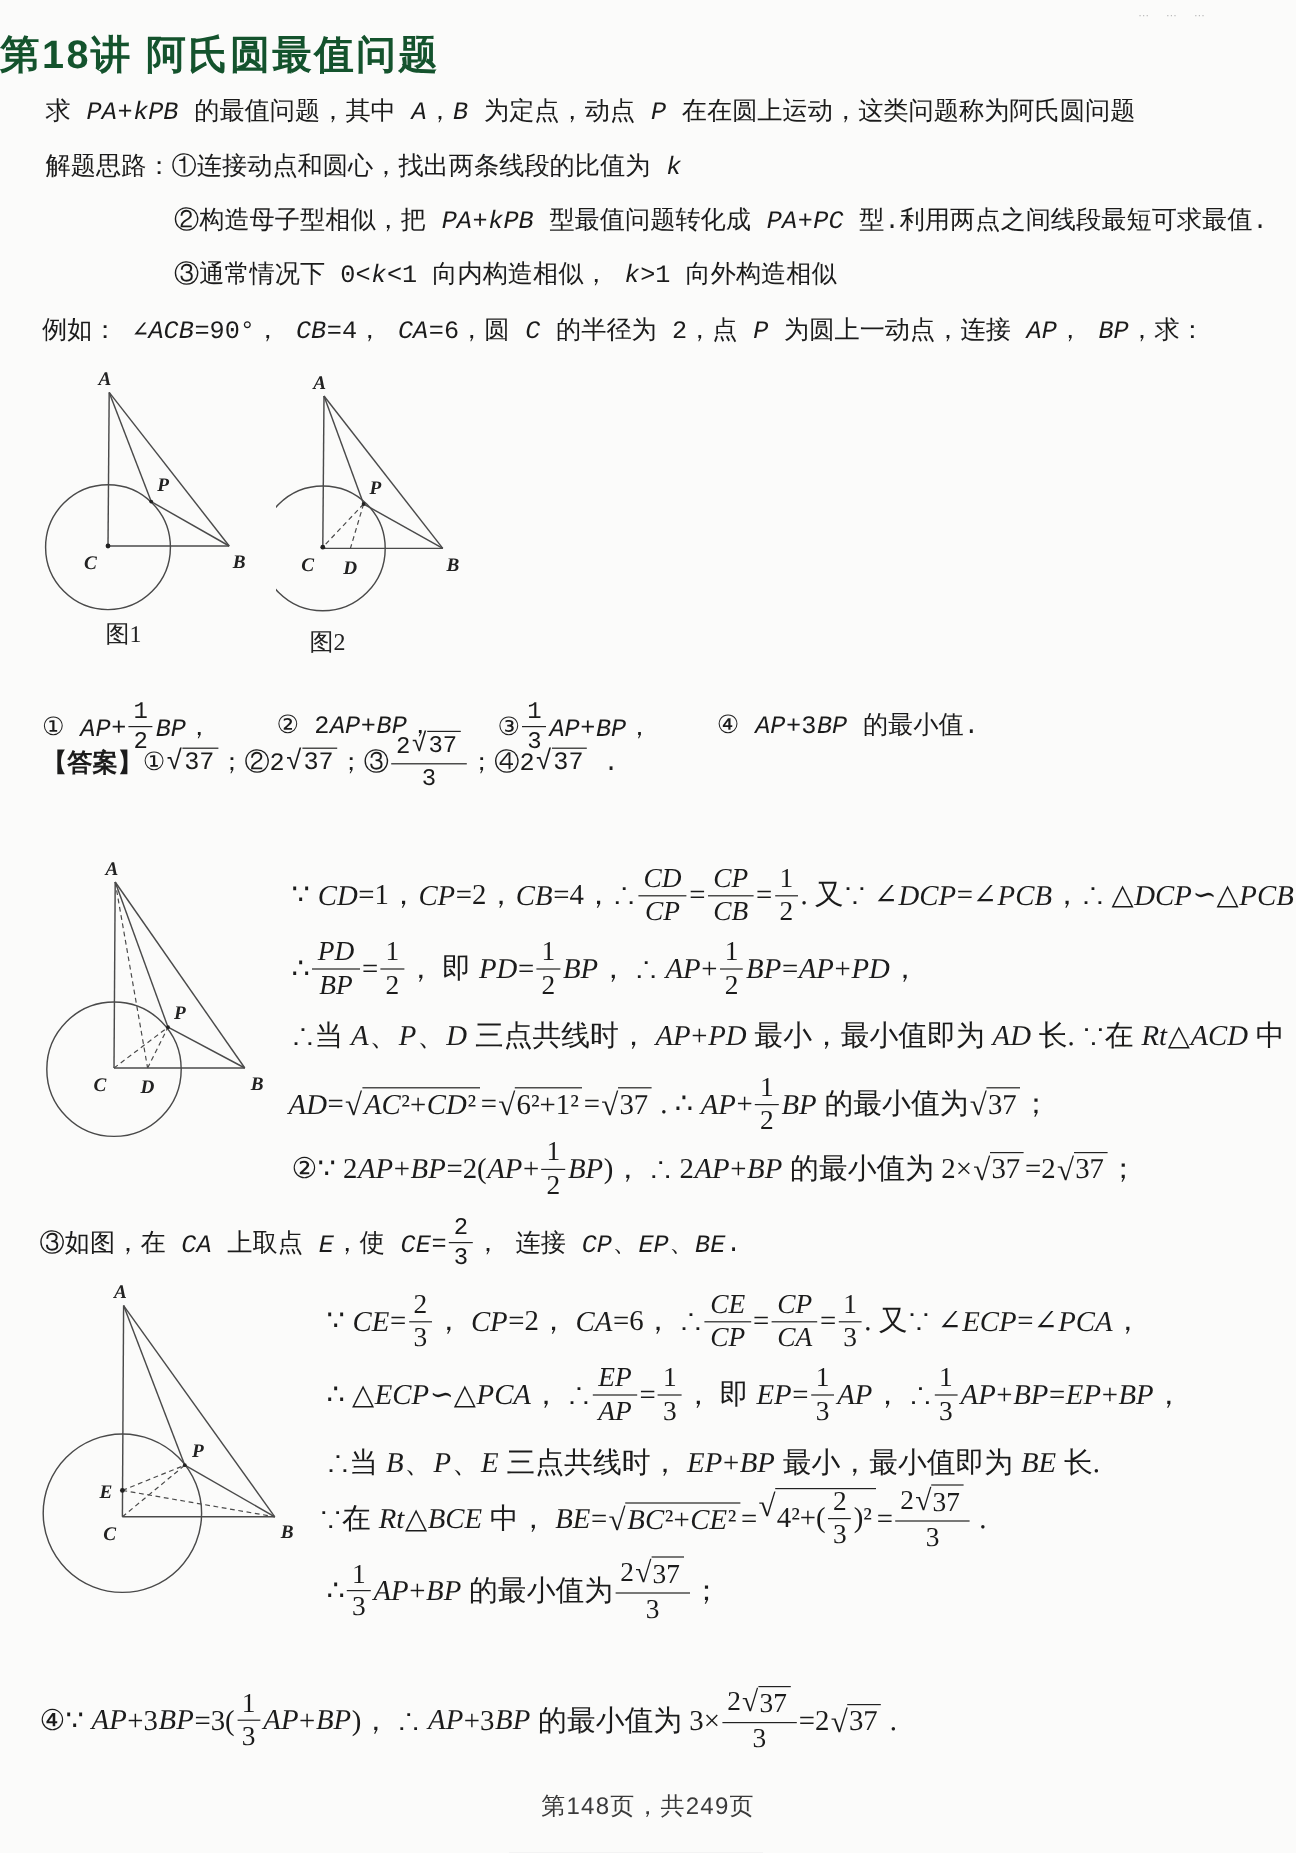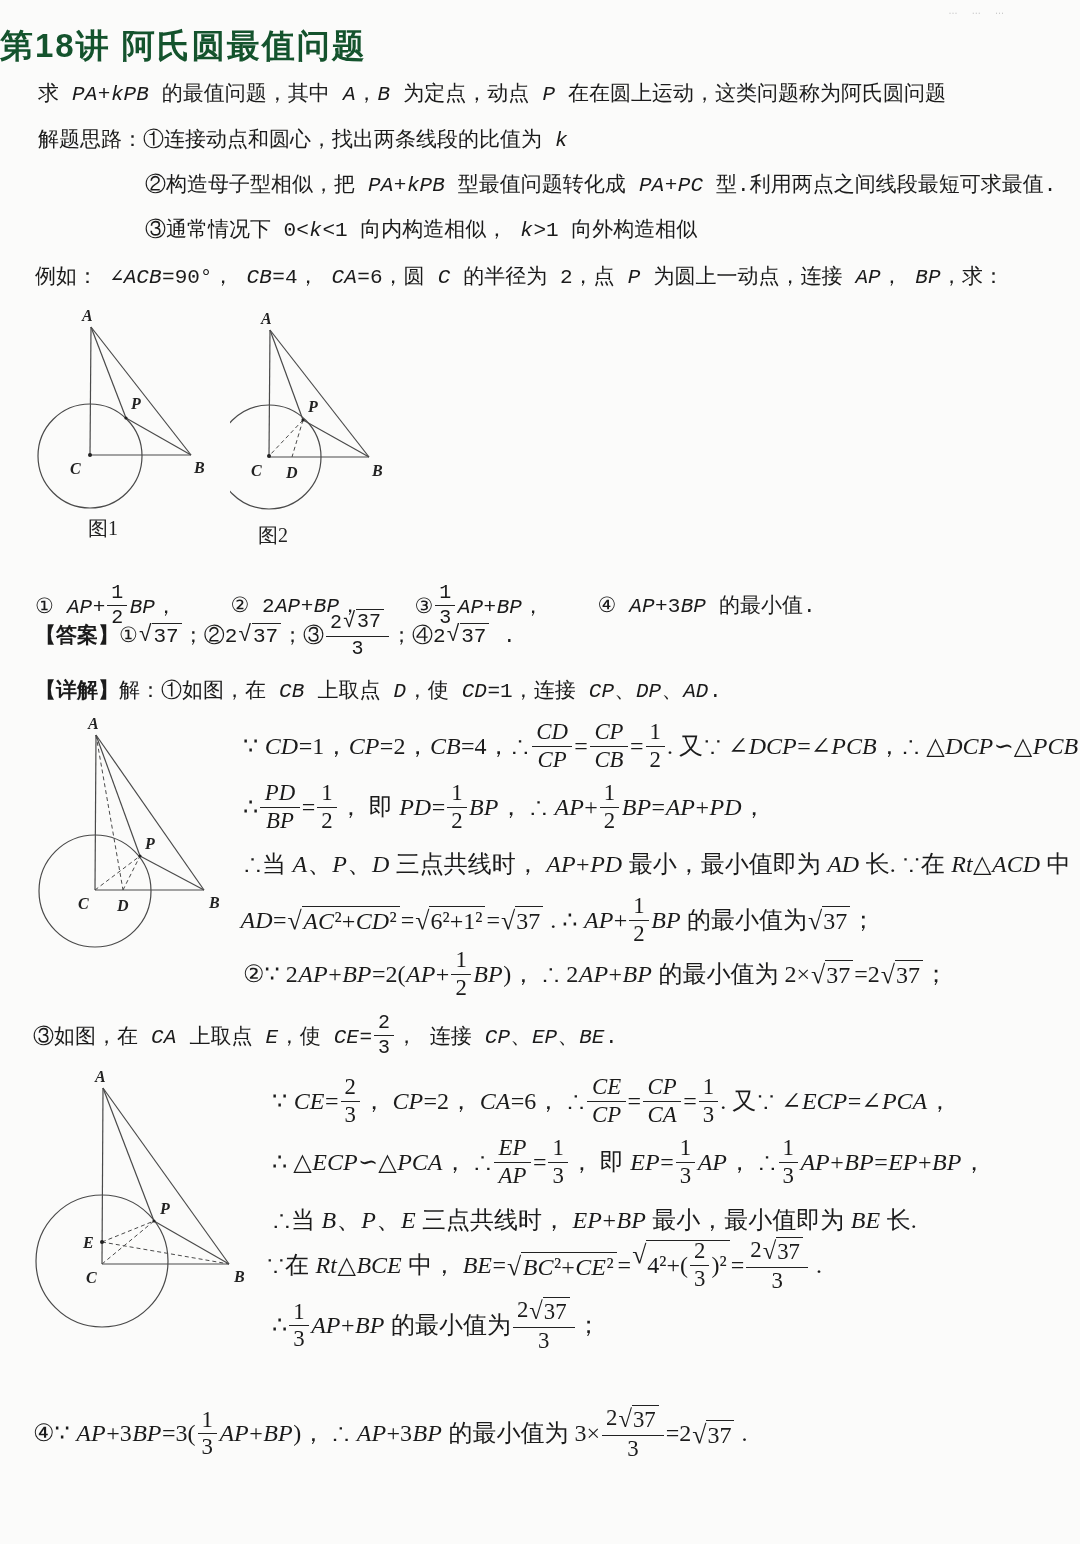--- a/index.html
+++ b/index.html
@@ -127,23 +127,20 @@
               <span class="srad">√</span>
               <span class="sbody">37</span>
             </span></span>
           <span class="fden">3</span>
         </span>；④2<span class="sqrt">
           <span class="srad">√</span>
           <span class="sbody">37</span>
         </span> .</span>
   </div>
 
-  <div class="abs ln" style="left:35px; top:679px">
-    <span class="bold">【详解】</span><span>解：①如图，在 <i>CB</i> 上取点 <i>D</i>，使 <i>CD</i>=1，连接 <i>CP</i>、<i>DP</i>、<i>AD</i>.</span>
-  </div>
 
   <svg class="abs" style="left:33px; top:715px" width="205" height="280" viewBox="0 0 205 280">
     <circle class="shape" cx="62" cy="176" r="56"></circle>
     <g>
       <line x1="63" y1="20" x2="62" y2="175"></line>
       <line x1="62" y1="175" x2="171" y2="175"></line>
       <line x1="63" y1="20" x2="171" y2="175"></line>
       <line x1="63" y1="20" x2="107" y2="141"></line>
       <line x1="107" y1="141" x2="171" y2="175"></line>
       <line class="dash" x1="63" y1="20" x2="90" y2="175"></line>
@@ -296,14 +293,15 @@
         <span class="fnum">2<span class="sqrt">
             <span class="srad">√</span>
             <span class="sbody">37</span>
           </span></span>
         <span class="fden">3</span>
       </span>=2<span class="sqrt">
         <span class="srad">√</span>
         <span class="sbody">37</span>
       </span> .</p>
 
+  <div class="abs footer">第148页，共249页</div>
 
 </div>
 
 </body></html>

